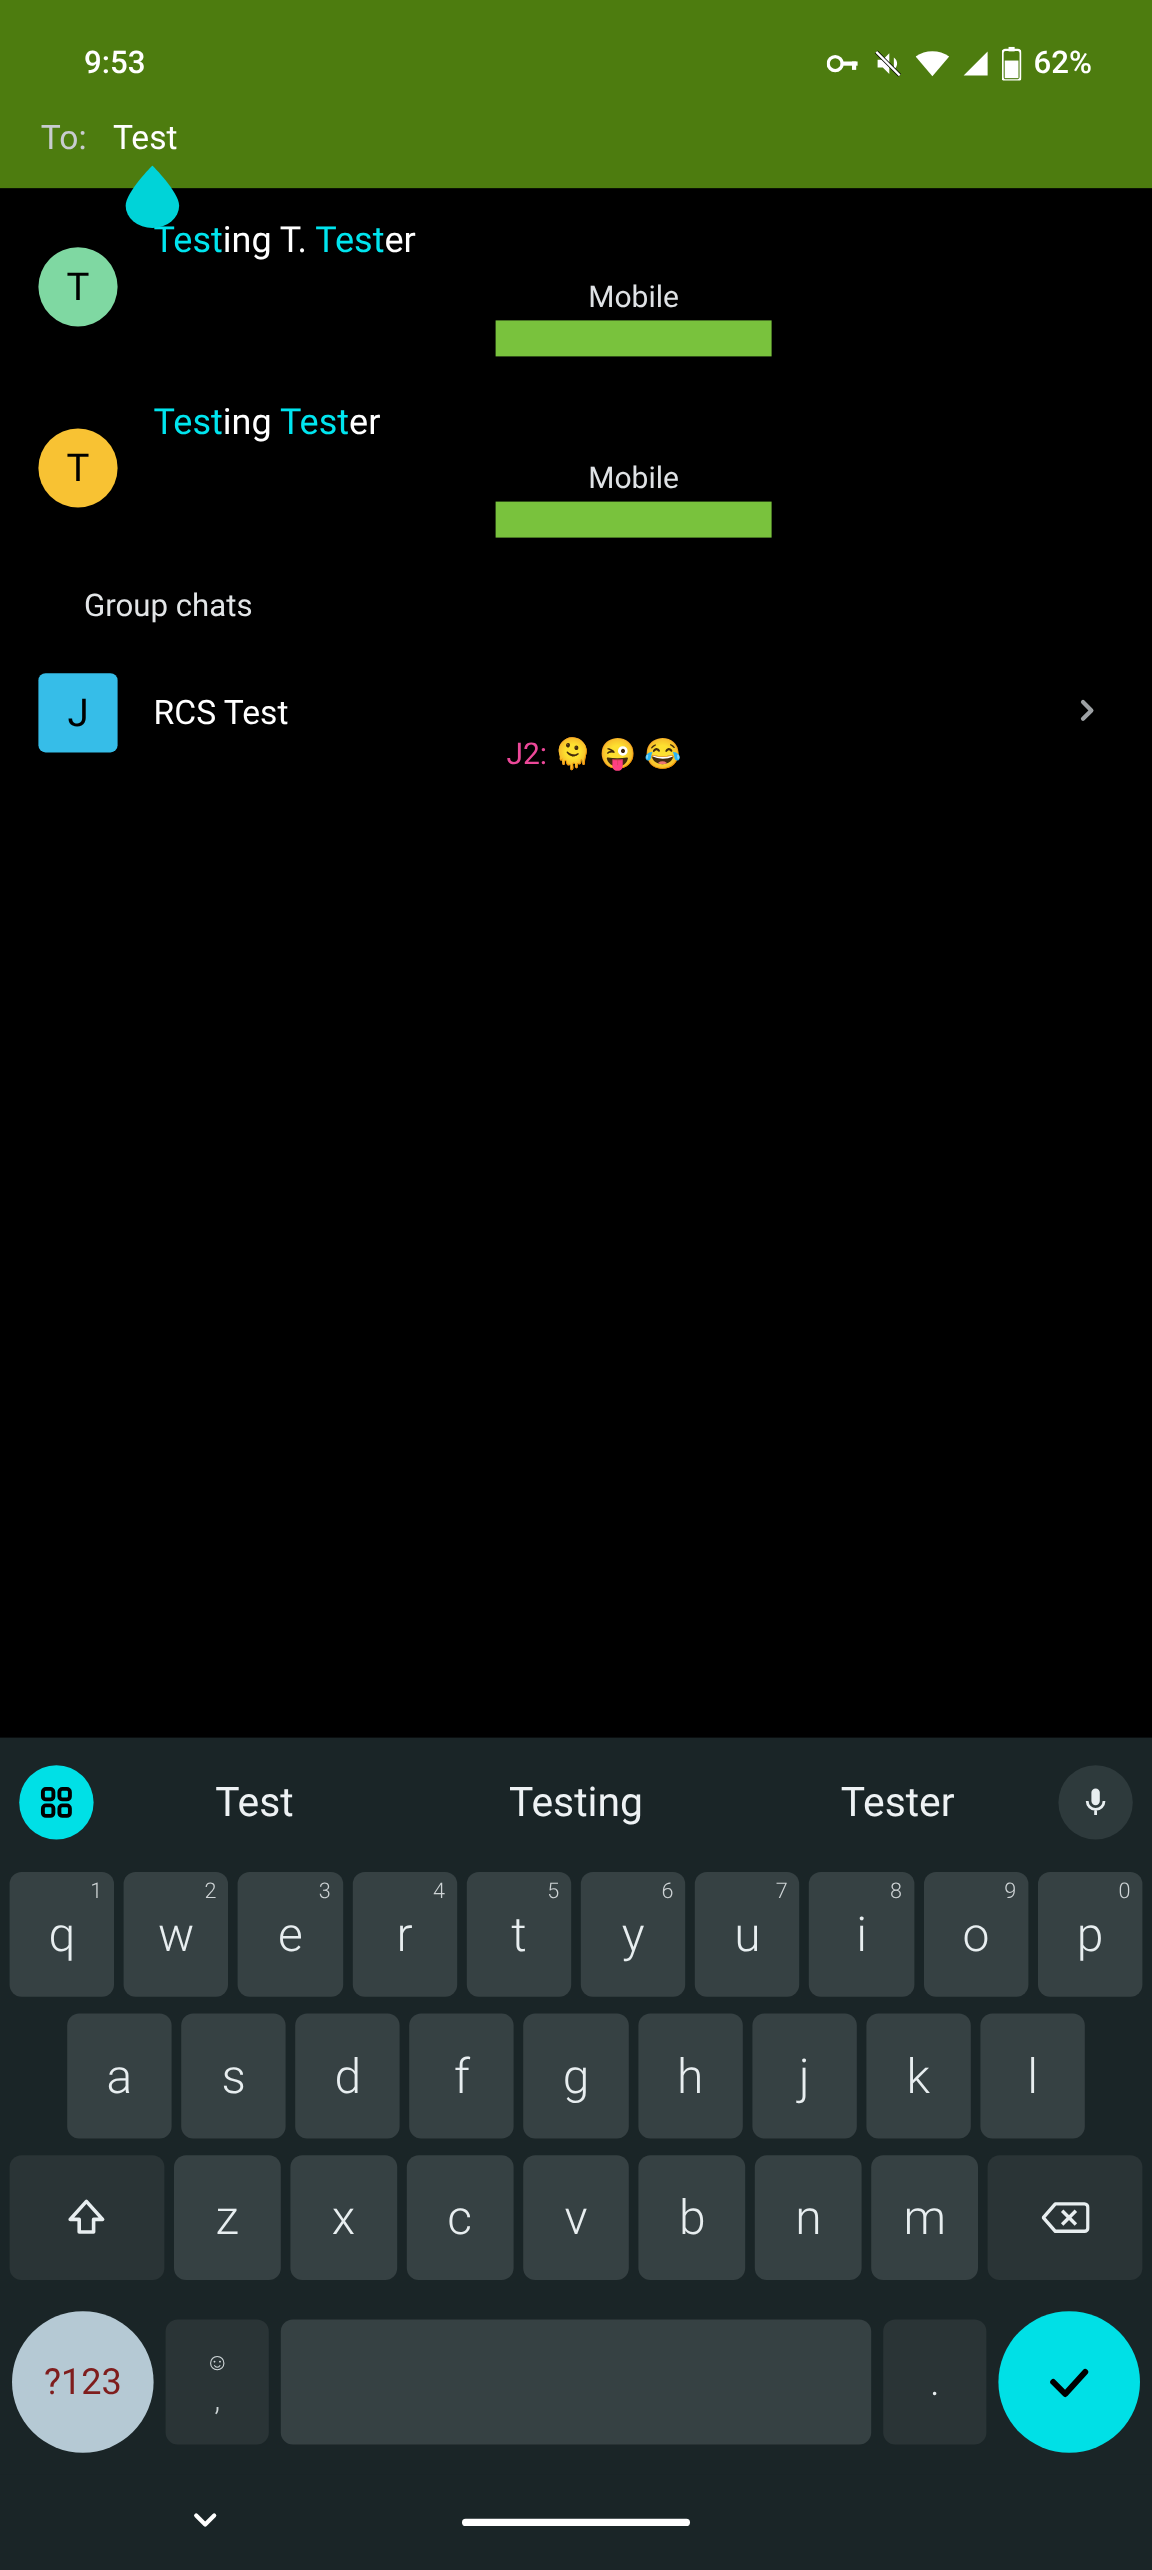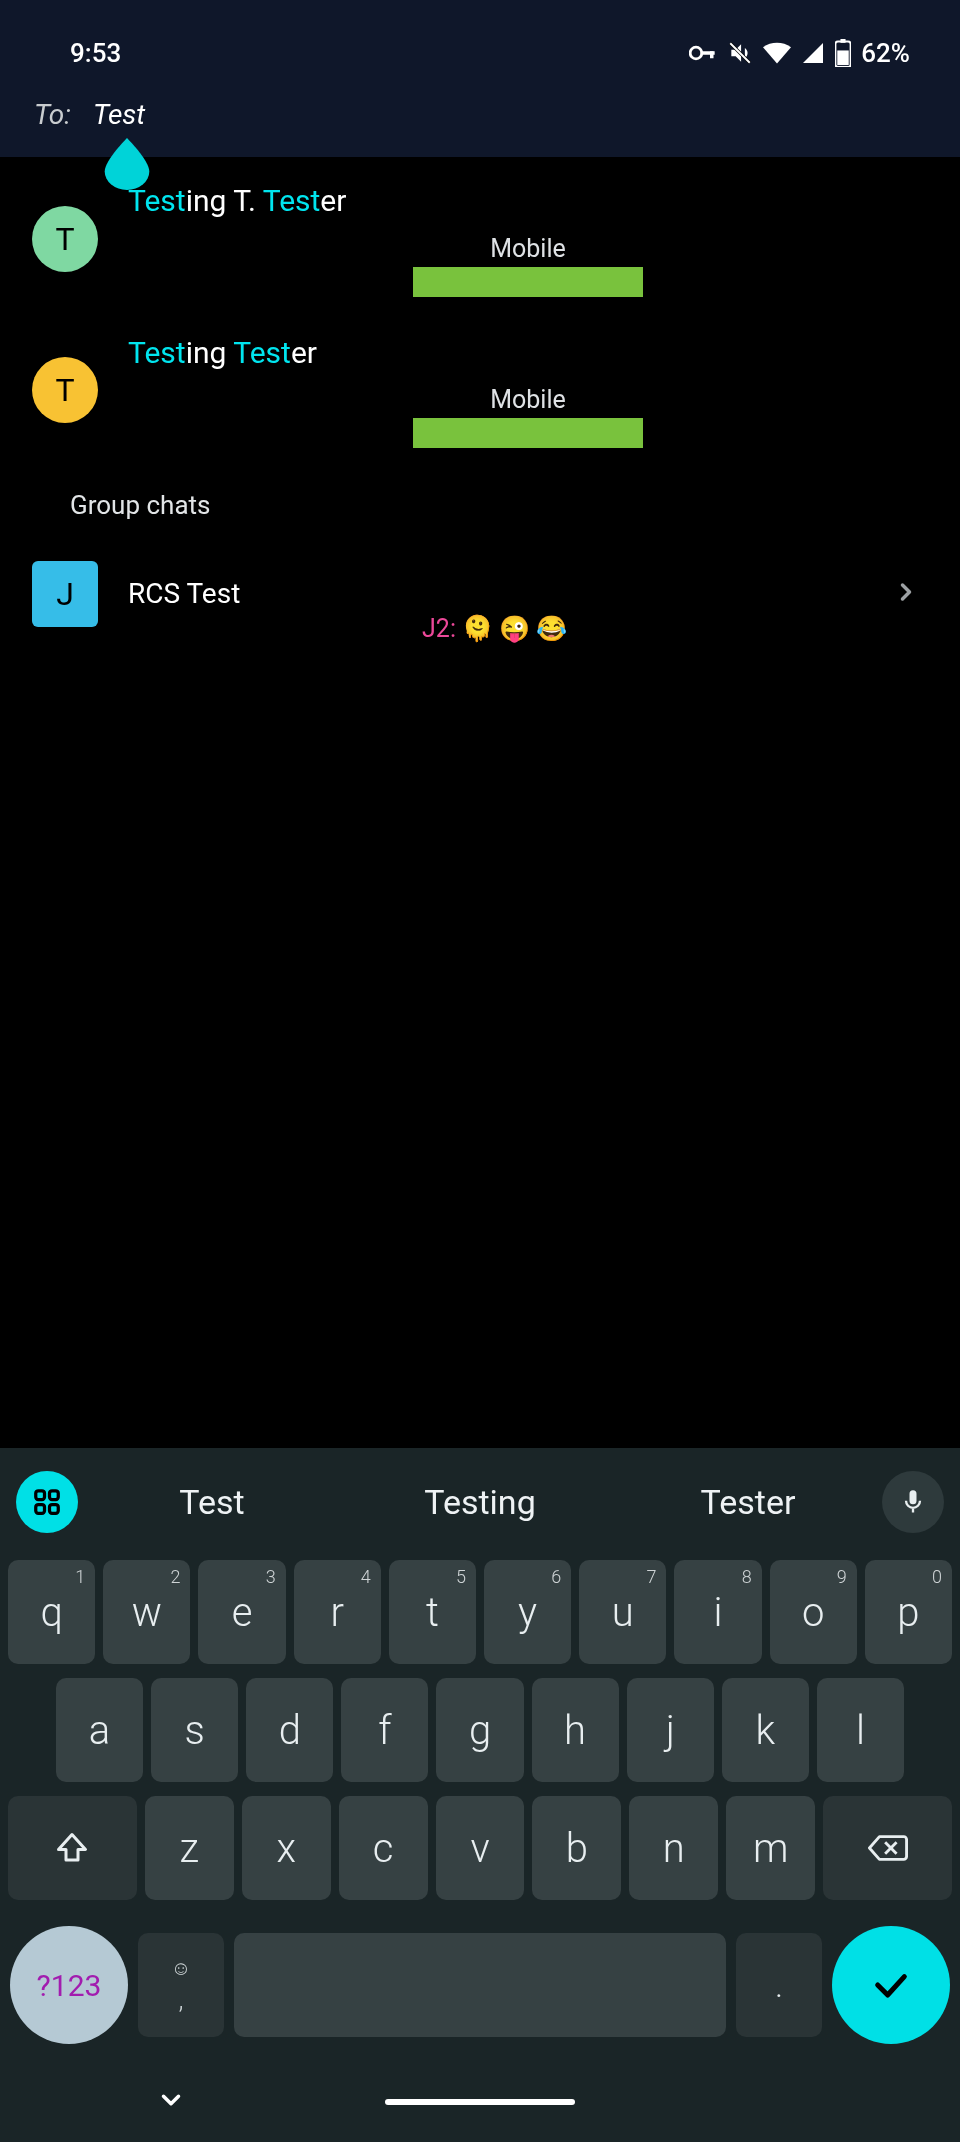--- a/index.html
+++ b/index.html
@@ -3,21 +3,21 @@
 <meta charset="utf-8">
 <style>
   * { margin: 0; padding: 0; box-sizing: border-box; font-family: Roboto, "Segoe UI", Arial, sans-serif; -webkit-font-smoothing: antialiased; }
   body { width: 960px; height: 2142px; background: #000; color: #fff; overflow: hidden; }
   .status-bar { display: flex; justify-content: space-between; align-items: center; padding: 38px 50px 20px 70px; font-size: 26px; font-weight: 500; }
   .status-right { display: flex; align-items: center; gap: 10px; }
   .status-right svg { fill: #fff; }
   .header { display: flex; align-items: center; gap: 34px; padding: 30px 40px 40px 40px; }
   .back-arrow svg { stroke: #fff; }
   .header-title { font-size: 34px; font-weight: 400; color: #eef1f4; }
-  .to-row { display: flex; align-items: baseline; gap: 22px; padding: 10px 34px 26px 34px; font-size: 28px; position: relative; font-style: italic; }
+  .to-row { display: flex; align-items: baseline; gap: 22px; padding: 10px 34px 26px 34px; font-size: 28px; position: relative; }
   .to-label { color: #c8cccf; }
   .to-value { color: #fff; position: relative; }
   .cursor-drop { position: absolute; left: 104px; top: 50px; }
   .cursor-drop svg { fill: #00d3d8; }
   .results { background: #000; padding-top: 6px; }
   .contact-row { display: flex; align-items: center; gap: 30px; padding: 18px 32px; }
   .avatar { width: 66px; height: 66px; border-radius: 50%; display: flex; align-items: center; justify-content: center; font-size: 32px; font-weight: 400; color: #000; flex-shrink: 0; }
   .avatar.green { background: #7fd8a2; }
   .avatar.yellow { background: #f8c233; }
   .avatar.square { border-radius: 6px; background: #36bde8; color: #000; }
@@ -44,31 +44,31 @@
   .sugg { flex: 1; display: flex; align-items: center; justify-content: center; font-size: 34px; color: #eef2f4; position: relative; }
   .sugg + .sugg::before { content: ""; position: absolute; left: 0; top: 24px; bottom: 24px; width: 1px; background: #3a4547; }
   .kb-rows { padding: 4px 8px 12px 8px; }
   .kb-row { display: flex; gap: 8px; margin-bottom: 14px; }
   .kb-row.center { padding: 0 48px; }
   .key { flex: 1; background: #364143; border-radius: 10px; height: 104px; display: flex; align-items: center; justify-content: center; font-size: 40px; color: #e8eef0; position: relative; font-weight: 300; }
   .key .alt { position: absolute; top: 6px; right: 10px; font-size: 18px; color: #cfd4d6; }
   .key.wide { flex: 1.45; }
   .key.dark { background: #2a3436; }
   .kb-bottom { display: flex; gap: 10px; padding: 0 10px 18px 10px; align-items: center; }
-  .key.sym { width: 118px; height: 118px; border-radius: 50%; background: #b5c9d4; color: #a21caf; flex: none; font-size: 30px; font-weight: 400; }
+  .key.sym { width: 118px; height: 118px; border-radius: 50%; background: #b5c9d4; color: #7f1d1d; flex: none; font-size: 30px; font-weight: 400; }
   .key.comma { flex: 0.7; font-size: 26px; color: #cfd6d8; flex-direction: column; gap: 4px; }
   .key.comma .emoji-ico { font-size: 20px; }
   .key.space { flex: 4; background: #364143; }
   .key.dot { flex: 0.7; font-size: 34px; }
   .key.enter { width: 118px; height: 118px; border-radius: 50%; background: #00e0e6; flex: none; }
   .nav-bar { height: 80px; display: flex; align-items: center; justify-content: center; background: #1a2527; position: relative; }
   .nav-pill { width: 190px; height: 6px; background: #fff; border-radius: 3px; }
   .nav-chevron { position: absolute; left: 156px; }
   .nav-chevron svg { stroke: #fff; }
-  .upper-bg { background: #0f172a; }
+  .upper-bg { background: #4d7c0f; }
 </style>
 </head>
 <body>
 
 <div class="app-area">
 
   <div class="upper-bg">
     <div class="status-bar">
       <span>9:53</span>
       <span class="status-right">

